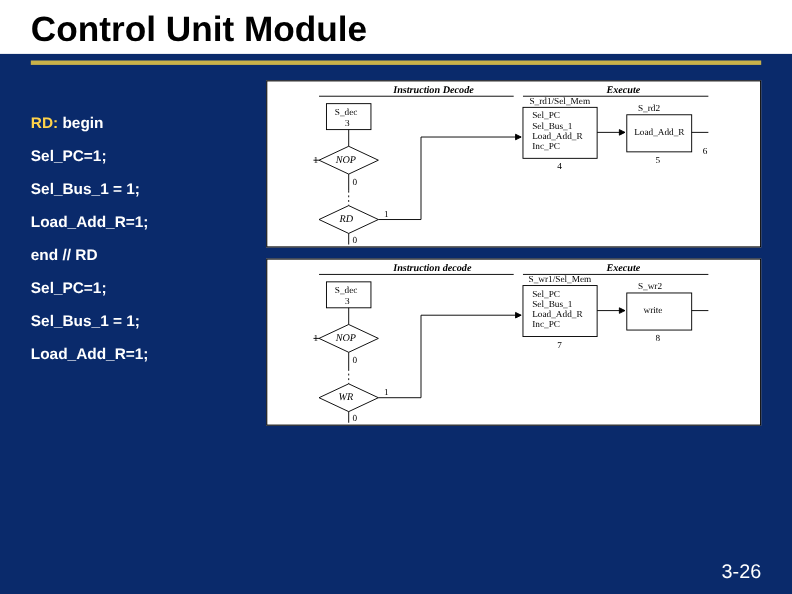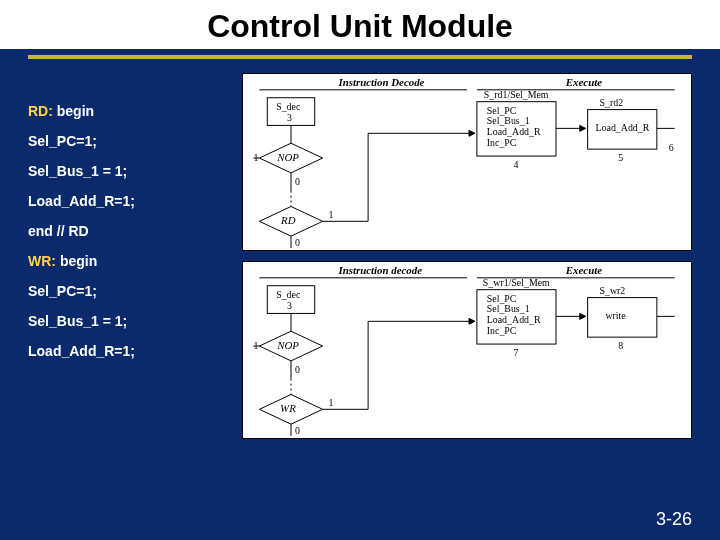--- a/index.html
+++ b/index.html
@@ -1,27 +1,27 @@
 <!DOCTYPE html>
 <html><head>
 <meta charset="utf-8">
 <style>
   html,body{margin:0;padding:0;width:720px;height:540px;font-family:Arial,Helvetica,sans-serif;background:#0a2a6b;color:#fff;box-sizing:border-box;overflow:hidden;}
   *{box-sizing:border-box;}
   .slide{padding:10px 28px 0 28px;position:relative;height:100%;}
-  .title{font-size:32px;font-weight:bold;color:#000;background:transparent;margin:0;text-align:center;}
+  .title{font-size:32px;font-weight:bold;color:#000;background:transparent;margin:0;}
   .titlewrap{background:#fff;margin:-10px -28px 0 -28px;padding:8px 28px 4px 28px;}
   
   .rule{border:0;border-top:4px solid #c9b24a;margin:6px 0 14px 0;}
   .body{display:flex;gap:14px;}
   .code{flex:0 0 200px;font-family:Arial,Helvetica,sans-serif;margin-top:30px;}
   .code div{font-weight:bold;font-size:14px;margin:0 0 14px 0;white-space:nowrap;}
   .kw{color:#ffd24a;}
   .diagrams{flex:1;display:flex;flex-direction:column;gap:10px;}
-  .diag{background:#fff;height:178px;position:relative;border:1px solid #000;overflow:hidden;}
+  .diag{background:#fff;height:152px;position:relative;border:1px solid #000;overflow:hidden;}
   svg{width:100%;height:100%;}
   .pgnum{position:absolute;right:28px;bottom:10px;font-size:18px;color:#fff;}
   .diag text{font-family:"Times New Roman",serif;font-size:10px;fill:#000;}
   .diag .hdr{font-weight:bold;font-style:italic;font-size:11px;}
   .diag .op{font-style:italic;font-size:11px;}
   .diag line, .diag rect, .diag path, .diag ellipse, .diag polygon{stroke:#000;fill:none;stroke-width:1;}
   .diag .dash{stroke-dasharray:2,3;}
 </style>
 </head>
 <body>
@@ -33,21 +33,20 @@
   <hr class="rule">
 
   <div class="body">
 
     <div class="code">
       <div><span class="kw">RD:</span><span> begin</span></div>
       <div><span class="kw"></span><span>Sel_PC=1;</span></div>
       <div><span class="kw"></span><span>Sel_Bus_1 = 1;</span></div>
       <div><span class="kw"></span><span>Load_Add_R=1;</span></div>
       <div><span class="kw"></span><span>end    //  RD</span></div>
-      <div><span class="kw">WR:</span><span> begin</span></div>
       <div><span class="kw"></span><span>Sel_PC=1;</span></div>
       <div><span class="kw"></span><span>Sel_Bus_1 = 1;</span></div>
       <div><span class="kw"></span><span>Load_Add_R=1;</span></div>
     </div>
 
     <div class="diagrams">
 
       <div class="diag">
         <svg viewBox="0 0 440 178">
           <text class="hdr" x="90" y="12">Instruction Decode</text>

